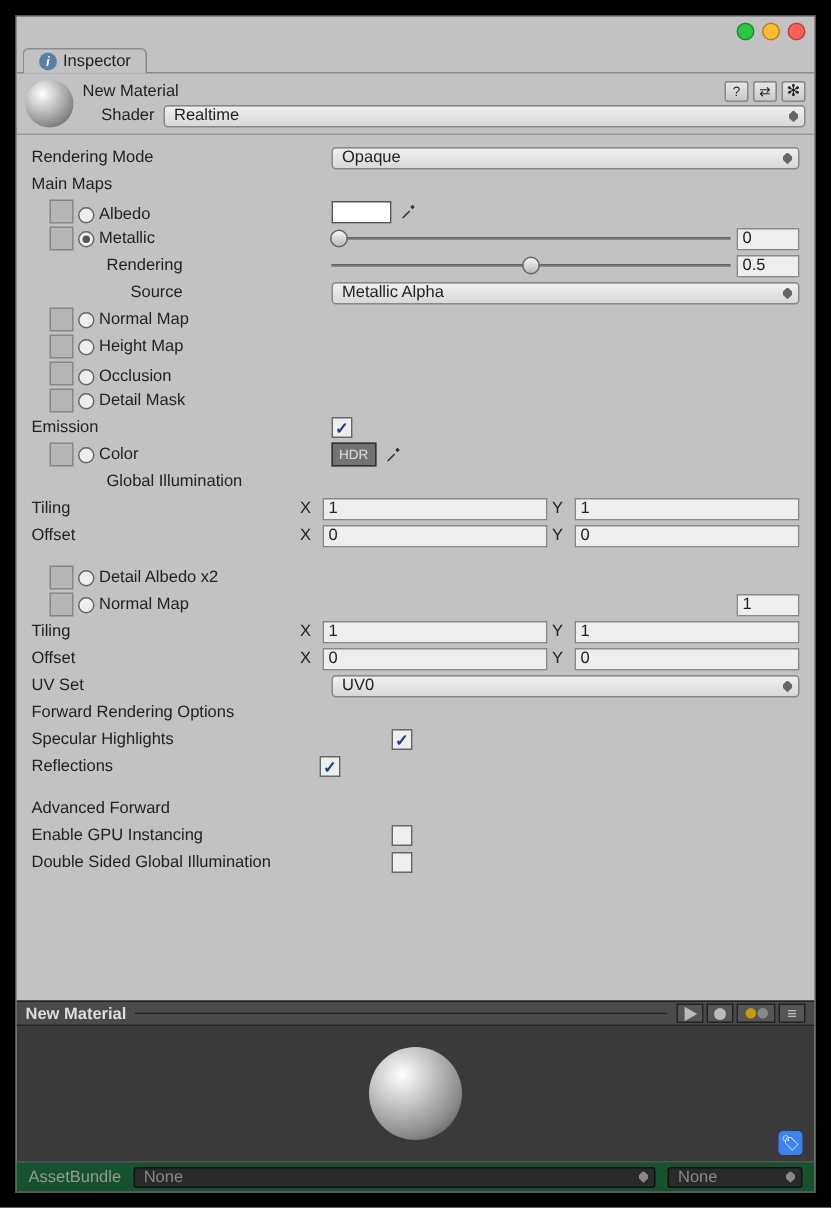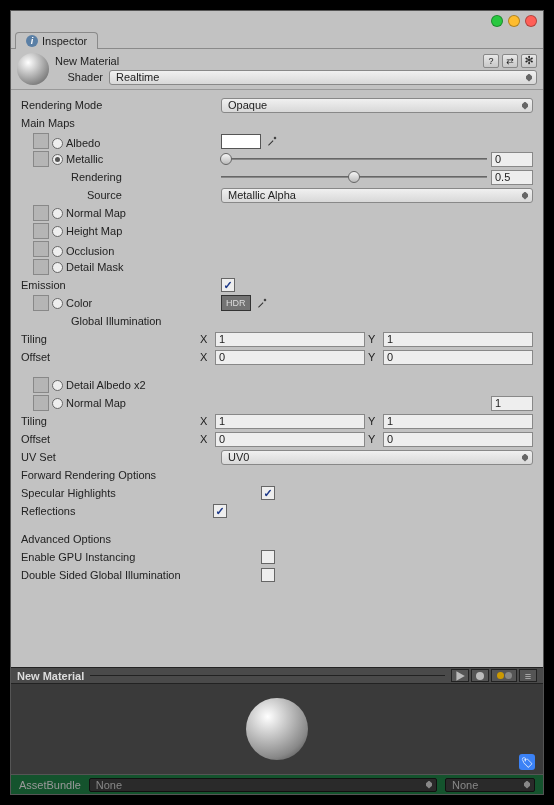--- a/index.html
+++ b/index.html
@@ -278,21 +278,21 @@
           <div class="label" style="width:240px">Specular Highlights</div>
           <div class="check">✓</div>
         </div>
       <div class="row">
           <div class="label" style="width:192px">Reflections</div>
           <div class="check">✓</div>
         </div>
 
       <div class="section-gap"></div>
       <div class="row">
-          <div class="label bold">Advanced Options</div>
+          <div class="label bold">Advanced Forward</div>
         </div>
       <div class="row">
           <div class="label" style="width:240px">Enable GPU Instancing</div>
           <div class="check"></div>
         </div>
       <div class="row">
           <div class="label" style="width:240px">Double Sided Global Illumination</div>
           <div class="check"></div>
         </div>
     </div>

